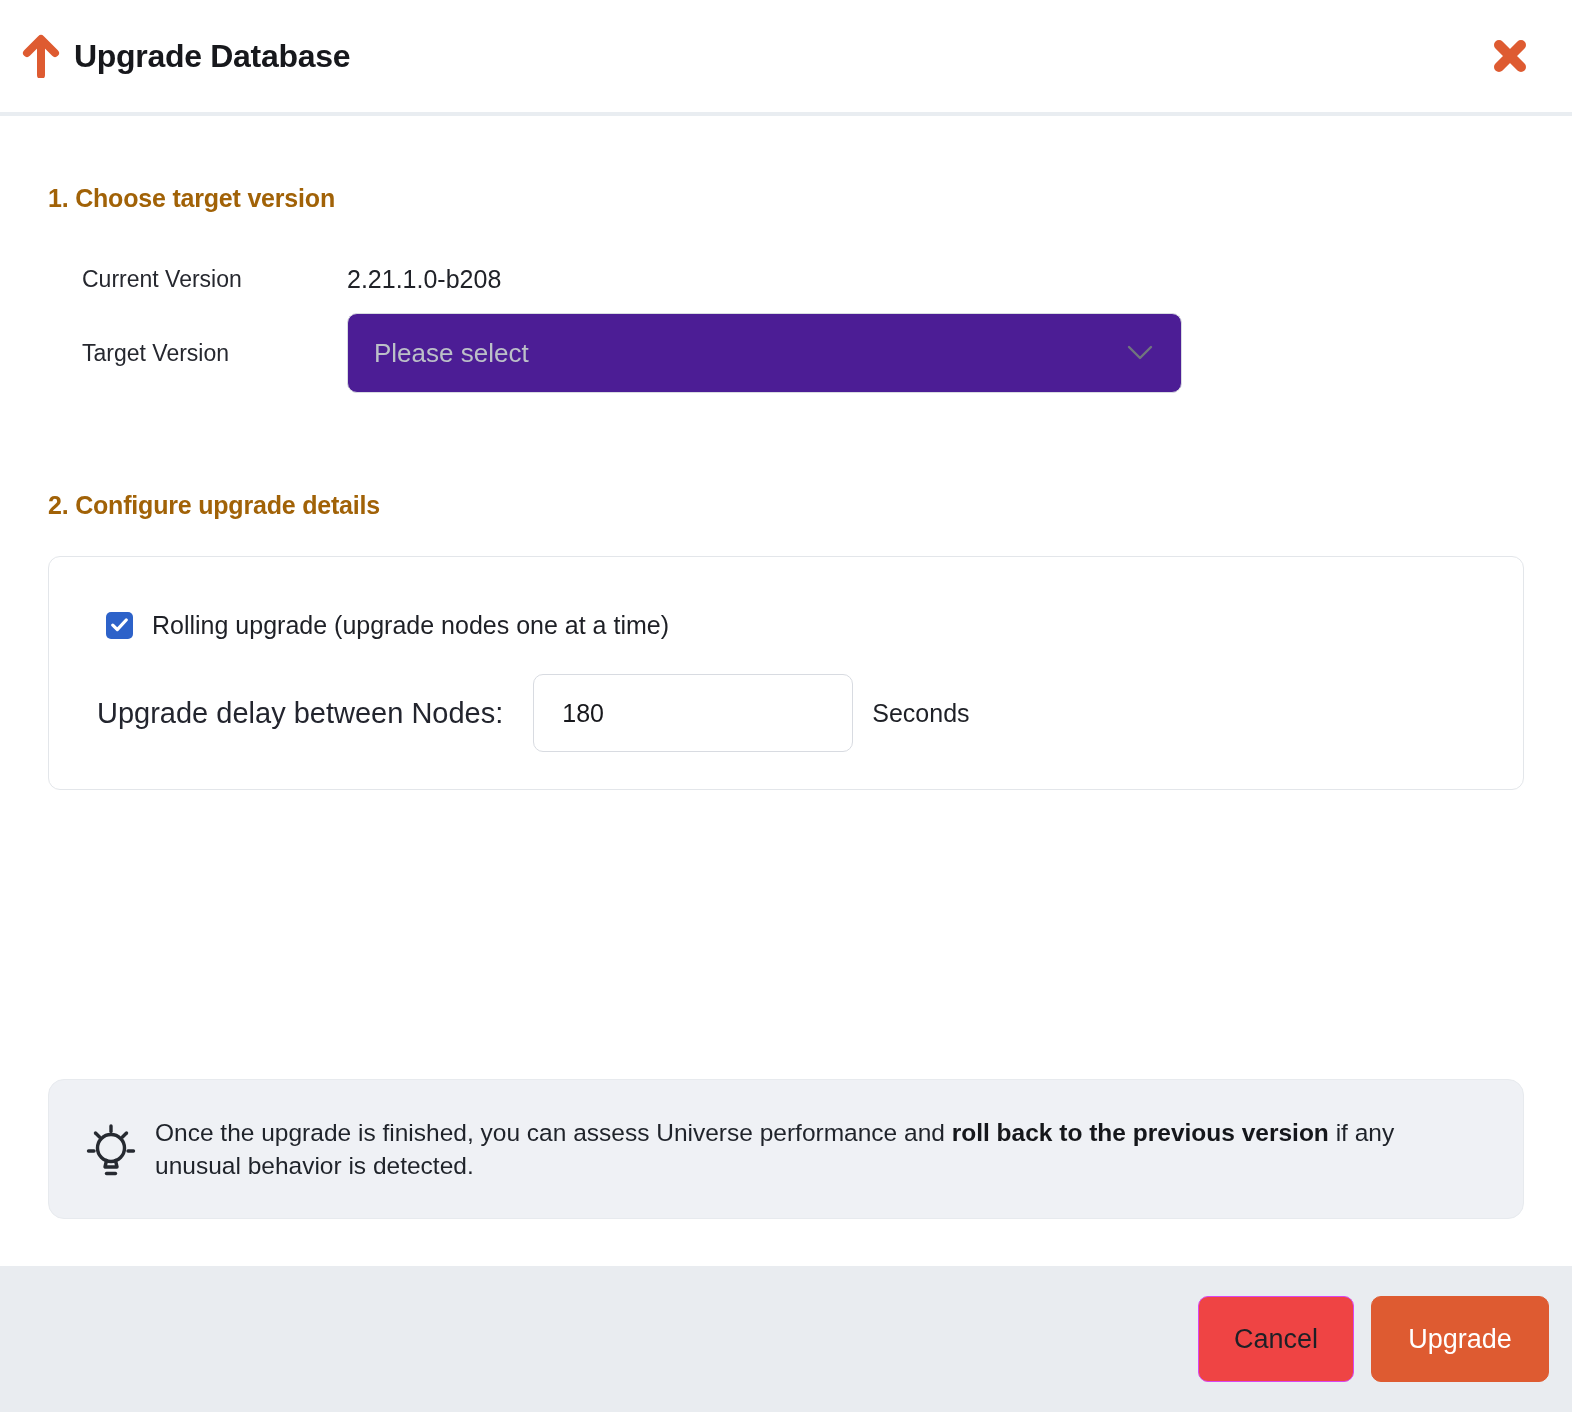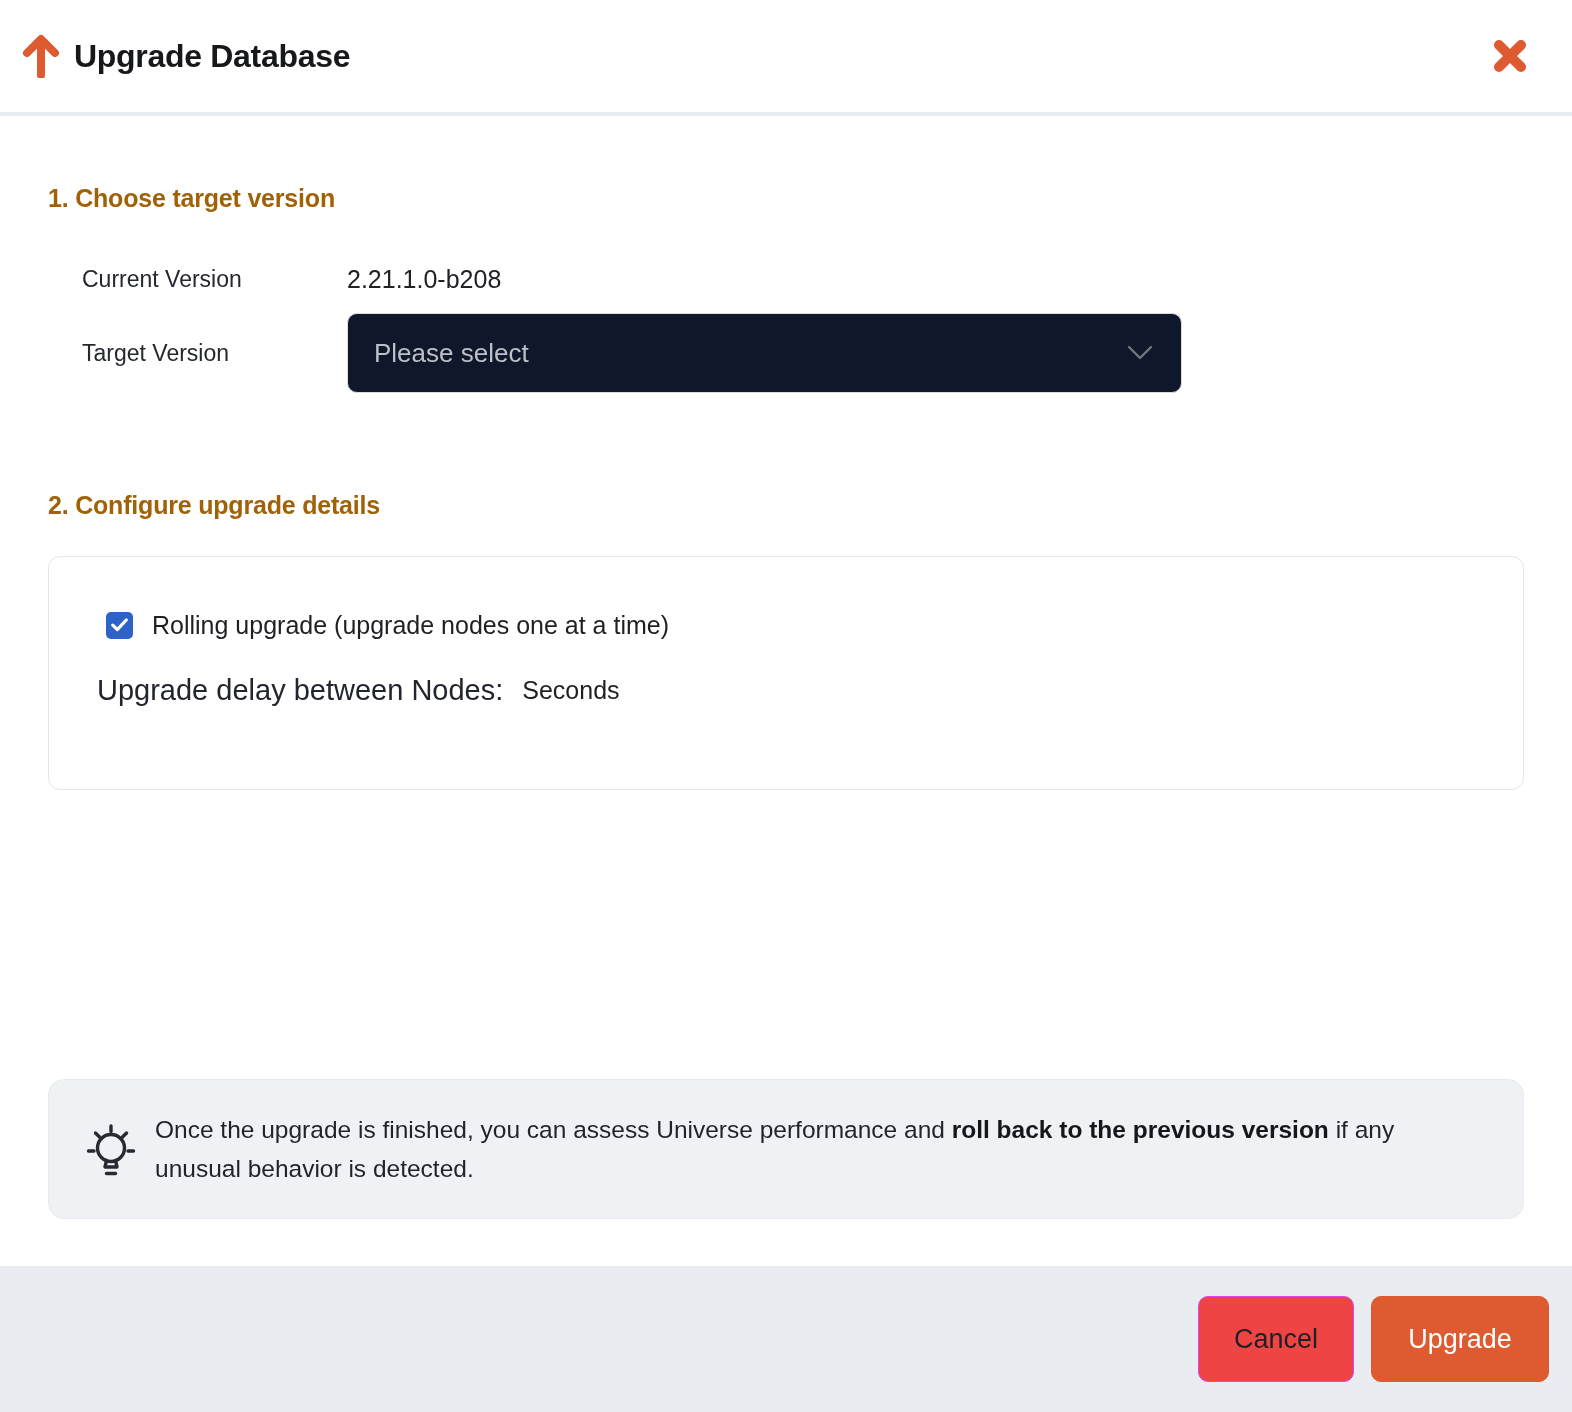--- a/index.html
+++ b/index.html
@@ -58,21 +58,21 @@
   }
   .row-current { margin-top: 49px; height: 34px; }
   .current-version-value { font-size: 25px; color: #202228; }
 
   .row-target { margin-top: 17px; }
   .select-box {
     width: 835px;
     height: 80px;
     border: 1px solid #d8dbe1;
     border-radius: 10px;
-    background: #0f172a;
+    background: #4c1d95;
     display: flex;
     align-items: center;
     padding: 0 26px;
     cursor: pointer;
   }
   .select-placeholder {
     font-size: 26px;
     color: #bcc0c8;
     flex: 1 1 auto;
   }
@@ -121,21 +121,21 @@
     background: #eff1f5;
     border: 1px solid #e7eaee;
     border-radius: 16px;
     display: flex;
     align-items: center;
     padding: 18px 34px 18px 26px;
   }
   .tip-icon { width: 72px; height: 76px; flex: 0 0 auto; margin-right: 8px; }
   .tip-text {
     font-size: 24.5px;
-    line-height: 39px;
+    line-height: 33px;
     color: #1f232a;
     max-width: 1330px;
   }
   .tip-text b { font-weight: 700; color: #15171b; }
 
   
   .modal-footer {
     position: absolute;
     left: 0; bottom: 0;
     width: 100%;
@@ -210,20 +210,21 @@
       <span class="checkbox">
         <svg viewBox="0 0 17 14" fill="none">
           <path d="M1.8 7.2 L6.3 11.6 L15.2 2" stroke="#ffffff" stroke-width="3.2" stroke-linecap="round" stroke-linejoin="round"></path>
         </svg>
       </span>
       <label class="checkbox-label">Rolling upgrade (upgrade nodes one at a time)</label>
     </div>
 
     <div class="delay-row">
       <div class="delay-label">Upgrade delay between Nodes:</div>
+      <input class="delay-input" type="text" value="180" style="">
       <div class="delay-unit">Seconds</div>
     </div>
   </div>
 
   <div class="tip-box">
     <svg class="tip-icon" viewBox="0 0 72 76" fill="none" stroke="#262a31" stroke-width="3.4" stroke-linecap="round">
       <circle cx="36" cy="37" r="13.5"></circle>
       <path d="M31.5 49.5 L30 56 L42 56 L40.5 49.5" stroke-linejoin="round"></path>
       <line x1="31.5" y1="62.5" x2="40.5" y2="62.5"></line>
       <line x1="36" y1="15" x2="36" y2="20.5"></line>

